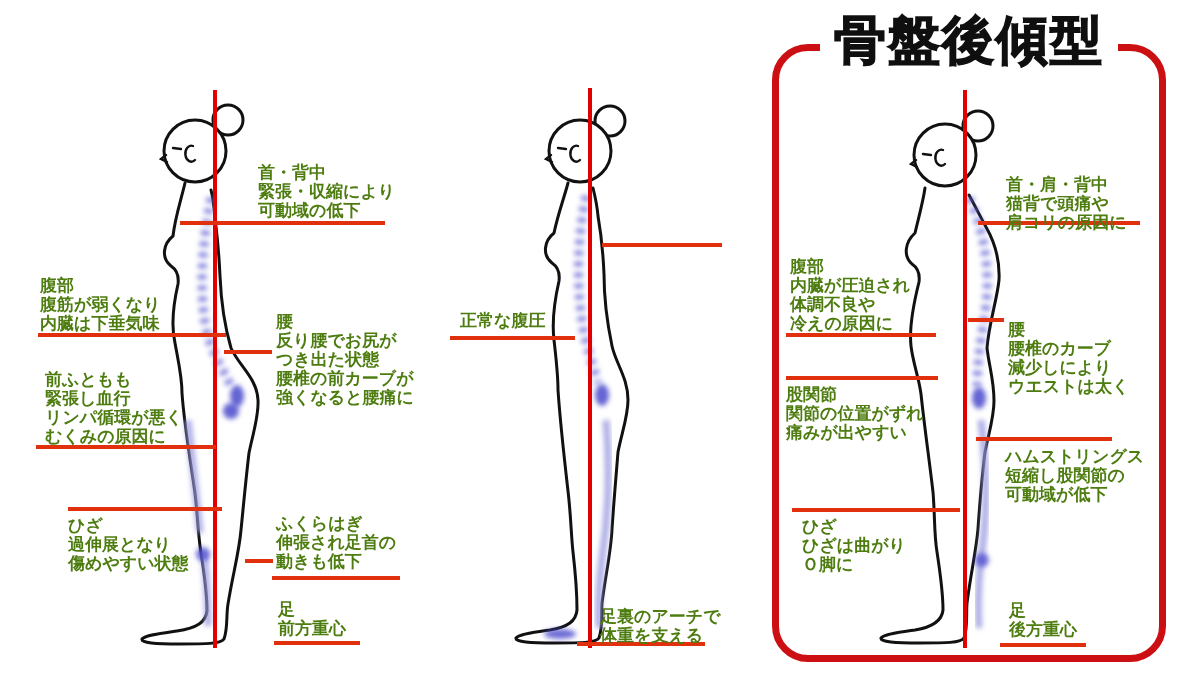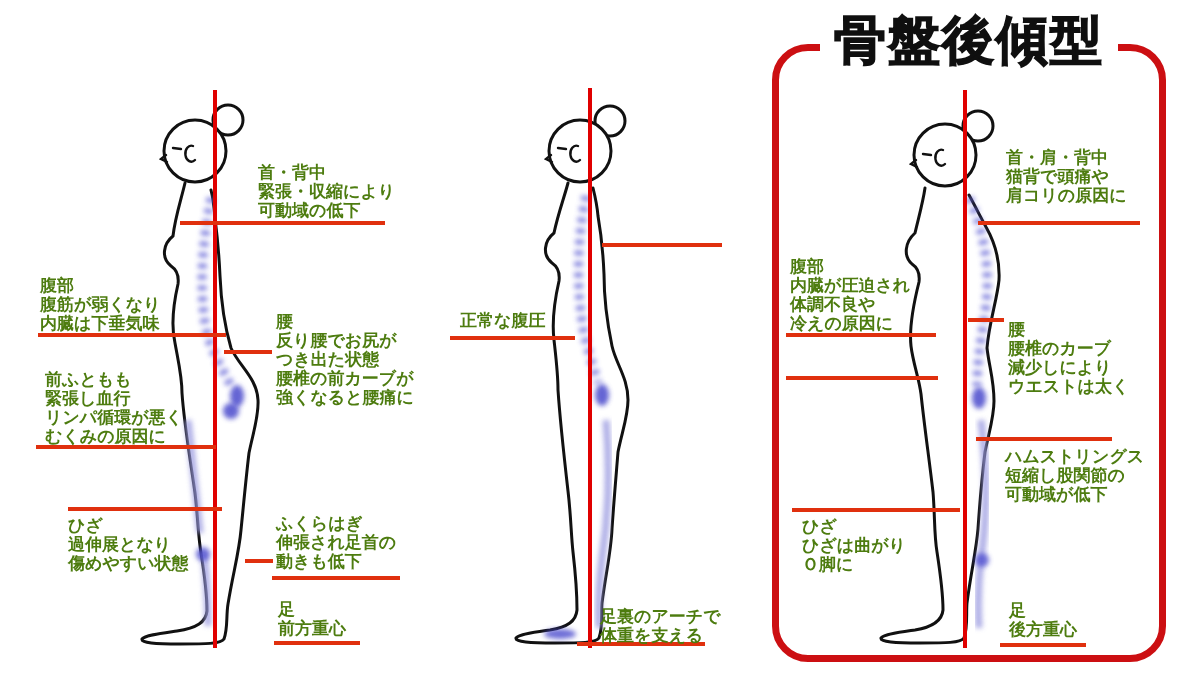--- a/index.html
+++ b/index.html
@@ -152,31 +152,34 @@
   </svg>
 
   <div class="rline" style="left:978px;top:221px;width:162px;"></div>
   <div class="rline" style="left:786px;top:333px;width:150px;"></div>
   <div class="rline" style="left:968px;top:318px;width:36px;"></div>
   <div class="rline" style="left:786px;top:376px;width:152px;"></div>
   <div class="rline" style="left:976px;top:437px;width:136px;"></div>
   <div class="rline" style="left:792px;top:508px;width:168px;"></div>
   <div class="rline" style="left:1000px;top:643px;width:86px;"></div>
 
-  <div class="ann" style="left:1006px;top:148px;">首・肩・背中
+  <div class="ann" style="left:1006px;top:175px;">首・肩・背中
 猫背で頭痛や
 肩コリの原因に</div>
   <div class="ann" style="left:790px;top:257px;">腹部
 内臓が圧迫され
 体調不良や
 冷えの原因に</div>
   <div class="ann" style="left:1008px;top:320px;">腰
 腰椎のカーブ
 減少しにより
 ウエストは太く</div>
+  <div class="ann" style="left:786px;top:385px;">股関節
+関節の位置がずれ
+痛みが出やすい</div>
   <div class="ann" style="left:1005px;top:447px;">ハムストリングス
 短縮し股関節の
 可動域が低下</div>
   <div class="ann" style="left:802px;top:517px;">ひざ
 ひざは曲がり
 Ｏ脚に</div>
   <div class="ann" style="left:1009px;top:601px;">足
 後方重心</div>
 
 </div>

